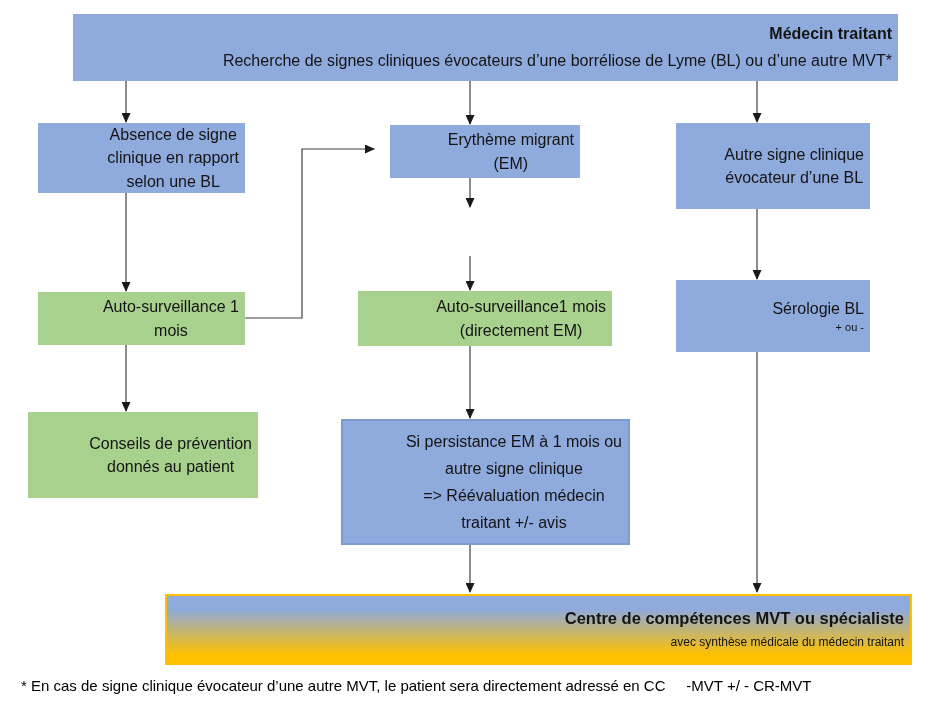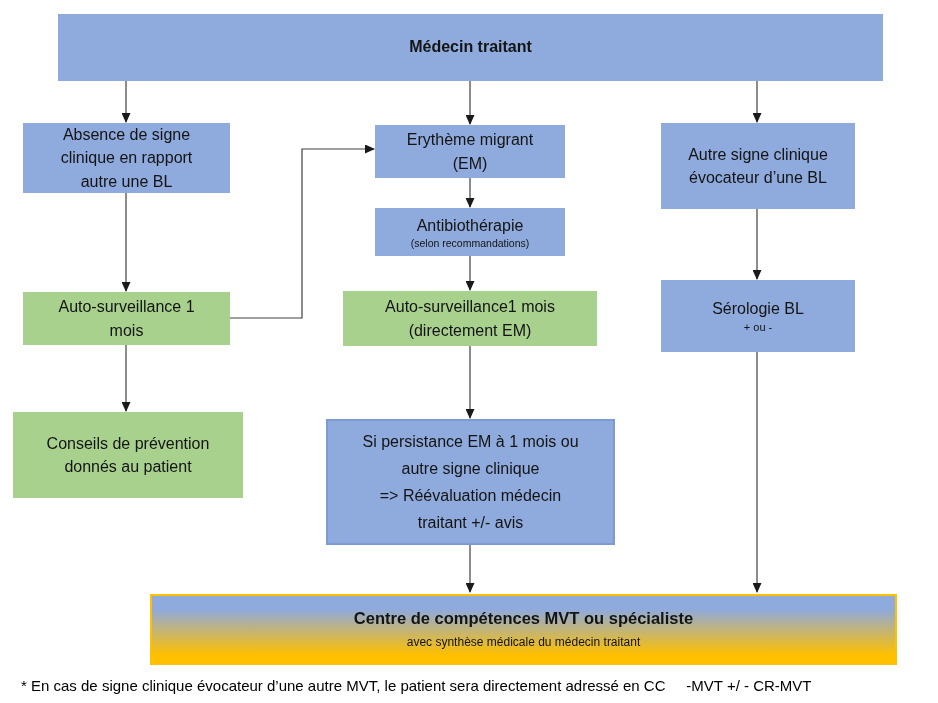--- a/index.html
+++ b/index.html
@@ -1,23 +1,23 @@
 <!DOCTYPE html>
 <html style="--blue: #8faadc; --green: #a9d18e; --gold: #ffc000;"><head>
 <meta charset="utf-8">
 <style>
   html,body{margin:0;padding:0;background:#ffffff;}
   body{font-family:"Liberation Sans","DejaVu Sans",sans-serif;color:#1a1a1a;}
   #canvas{position:relative;width:938px;height:703px;background:#ffffff;overflow:hidden;}
 
   .box{
     position:absolute;
-    display:flex;flex-direction:column;justify-content:center;align-items:center;
+    display:flex;flex-direction:column;justify-content:center;align-items:flex-end;
     text-align:center;font-size:16px;line-height:1.45;color:#141414;
-    box-sizing:border-box;padding:2px 6px;
+    box-sizing:border-box;padding:2px 6px;margin-left:15px;
   }
   .blue{background:var(--blue,#8faadc);}
   .green{background:var(--green,#a9d18e);}
   .lines{white-space:pre-line;}
   .bold{font-weight:bold;}
 
   
   #header-box{left:58px;top:14px;width:825px;height:67px;line-height:1.65;}
   #absence-box{left:23px;top:123px;width:207px;height:70px;}
   #erytheme-box{left:375px;top:125px;width:190px;height:53px;}
@@ -64,43 +64,40 @@
       <line x1="126" y1="345" x2="126" y2="411" marker-end="url(#arrowhead)"></line>
       <line x1="470" y1="346" x2="470" y2="418" marker-end="url(#arrowhead)"></line>
       <line x1="470" y1="545" x2="470" y2="592" marker-end="url(#arrowhead)"></line>
       <line x1="757" y1="352" x2="757" y2="592" marker-end="url(#arrowhead)"></line>
       <polyline points="230,318 302,318 302,149 374,149" marker-end="url(#arrowhead)"></polyline>
     </g>
   </svg>
 
   <div class="box blue" id="header-box">
     <div class="bold">Médecin traitant</div>
+    <div>Recherche de signes cliniques évocateurs d’une borréliose de Lyme (BL) ou d’une autre MVT*</div>
   </div>
 
   <div class="box blue" id="absence-box">
     <div class="lines">Absence de signe
 clinique en rapport
-autre une BL</div>
+selon une BL</div>
   </div>
   <div class="box green" id="autosurv-left-box">
     <div class="lines">Auto-surveillance 1
 mois</div>
   </div>
   <div class="box green" id="conseils-box">
     <div class="lines">Conseils de prévention
 donnés au patient</div>
   </div>
 
   <div class="box blue" id="erytheme-box">
     <div class="lines">Erythème migrant
 (EM)</div>
-  </div>
-  <div class="box blue" id="antibio-box">
-    <div>Antibiothérapie</div>
-    <div class="subnote">(selon recommandations)</div>
   </div>
   <div class="box green" id="autosurv-mid-box">
     <div class="lines">Auto-surveillance1 mois
 (directement EM)</div>
   </div>
   <div class="box blue" id="persistance-box">
     <div class="lines">Si persistance EM à 1 mois ou
 autre signe clinique
 =&gt; Réévaluation médecin
 traitant +/-  avis</div>

